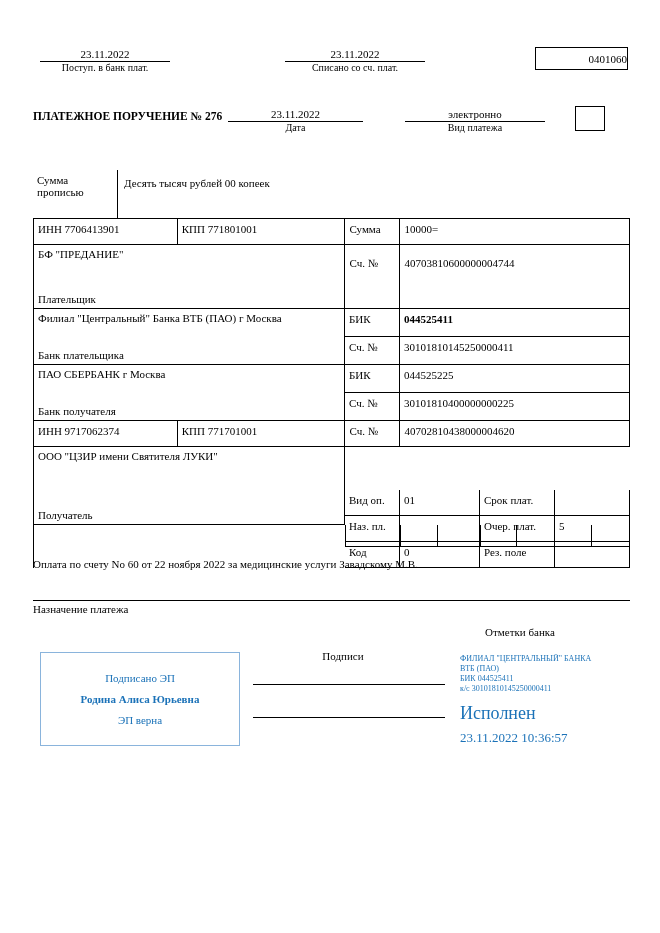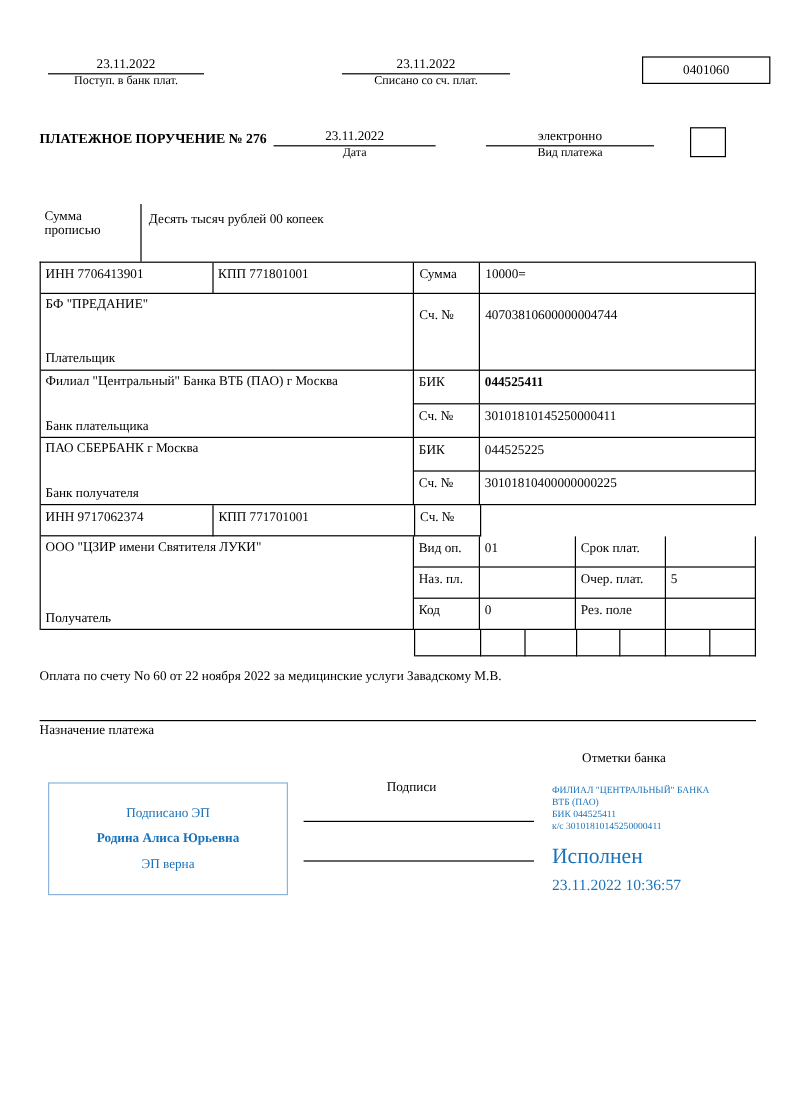--- a/index.html
+++ b/index.html
@@ -59,21 +59,21 @@
 <div class="abs" style="left:40px; top:48px; width:130px;">
   <div class="center u">23.11.2022</div>
   <div class="center small">Поступ. в банк плат.</div>
 </div>
 
 <div class="abs" style="left:285px; top:48px; width:140px;">
   <div class="center u">23.11.2022</div>
   <div class="center small">Списано со сч. плат.</div>
 </div>
 
-<div class="abs box" style="left:535px; top:47px; width:107px; height:23px;">
+<div class="abs box" style="left:535px; top:47px; width:93px; height:23px;justify-content:flex-end;">
   <span>0401060</span>
 </div>
 
 <div class="abs bold" style="left:33px; top:110px; font-size:11.5px;">ПЛАТЕЖНОЕ ПОРУЧЕНИЕ № 276</div>
 
 <div class="abs" style="left:228px; top:108px; width:135px;">
   <div class="center u">23.11.2022</div>
   <div class="center small">Дата</div>
 </div>
 
@@ -138,28 +138,29 @@
         <div class="tc" style="width:55px; height:28px;">Сч. №</div>
         <div class="tc" style="width:230px; height:28px;">30101810400000000225</div>
       </div>
     </div>
   </div>
 
   <div class="trow">
     <div class="tc" style="width:144px; height:26px;">ИНН 9717062374</div>
     <div class="tc" style="width:168px; height:26px;">КПП 771701001</div>
     <div class="tc" style="width:55px; height:26px;">Сч. №</div>
+    <div class="tc" style="width:230px; height:26px;">40702810438000004620</div>
   </div>
 
   <div class="trow">
     <div class="tc col" style="width:312px; height:78px;">
       <div>ООО "ЦЗИР имени Святителя ЛУКИ"</div>
       <div>Получатель</div>
     </div>
-    <div class="subcells" style="width:285px;">
+    <div class="subcells" style="width:285px;margin-top:43px;">
       <div class="trow">
         <div class="tc" style="width:55px; height:26px;">Вид оп.</div>
         <div class="tc" style="width:80px; height:26px;">01</div>
         <div class="tc" style="width:75px; height:26px;">Срок плат.</div>
         <div class="tc" style="width:75px; height:26px;"></div>
       </div>
       <div class="trow">
         <div class="tc" style="width:55px; height:26px;">Наз. пл.</div>
         <div class="tc" style="width:80px; height:26px;"></div>
         <div class="tc" style="width:75px; height:26px;">Очер. плат.</div>

